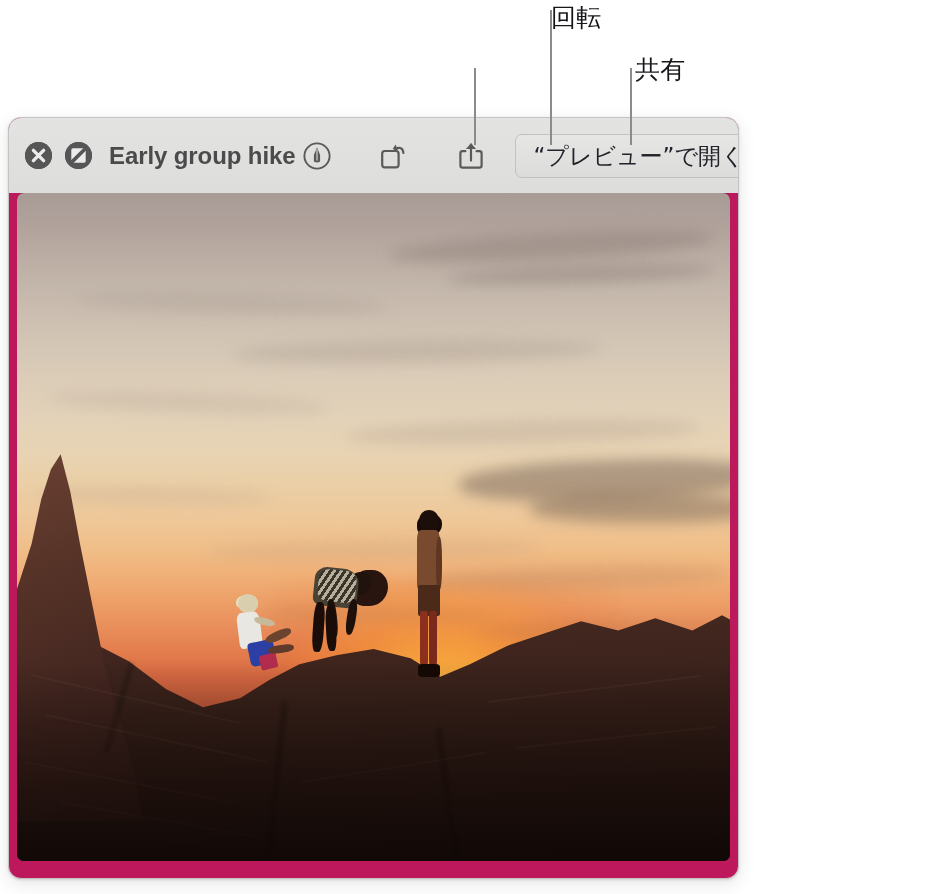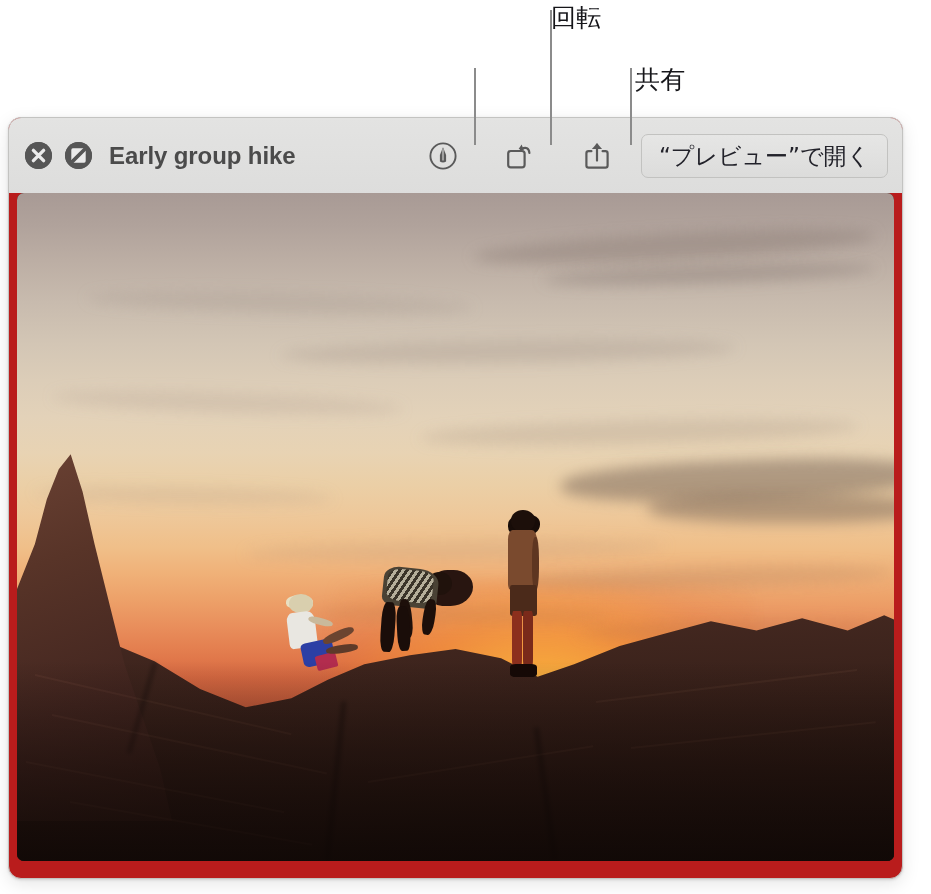--- a/index.html
+++ b/index.html
@@ -37,24 +37,24 @@
     position: absolute;
     width: 2px;
     background: #8b8b8b;
   }
 
   
   .ql-window {
     position: absolute;
     left: 8px;
     top: 117px;
-    width: 895px;
+    width: 731px;
     height: 762px;
     border-radius: 13px;
-    background: #b91c1c;
+    background: #be185d;
     border: 1px solid #c3c3c1;
     box-shadow: 0 1px 3px rgba(0,0,0,0.13), 0 5px 18px rgba(0,0,0,0.10);
     box-sizing: border-box;
     overflow: hidden;
   }
 
   
   .ql-toolbar {
     position: relative;
     height: 75px;
@@ -311,21 +311,21 @@
 </head>
 <body>
 
 <div class="callout-layer">
 
   <div class="callout-line" style="left:474px; top:68px; height:77px;"></div>
 
   <div class="callout-label" style="left:551px; top:3px;">回転</div>
   <div class="callout-line" style="left:550px; top:10px; height:135px;"></div>
 
-  <div class="callout-label" style="left:635px; top:55px;margin-top:10px;">共有</div>
+  <div class="callout-label" style="left:635px; top:55px;">共有</div>
   <div class="callout-line" style="left:630px; top:68px; height:77px;"></div>
 </div>
 
 <div class="ql-window">
 
   <div class="ql-toolbar">
 
     <div class="round-btn">
       <svg width="27" height="27" viewBox="0 0 27 27" aria-hidden="true">
         <circle cx="13.5" cy="13.5" r="13.5" fill="#565656"></circle>

